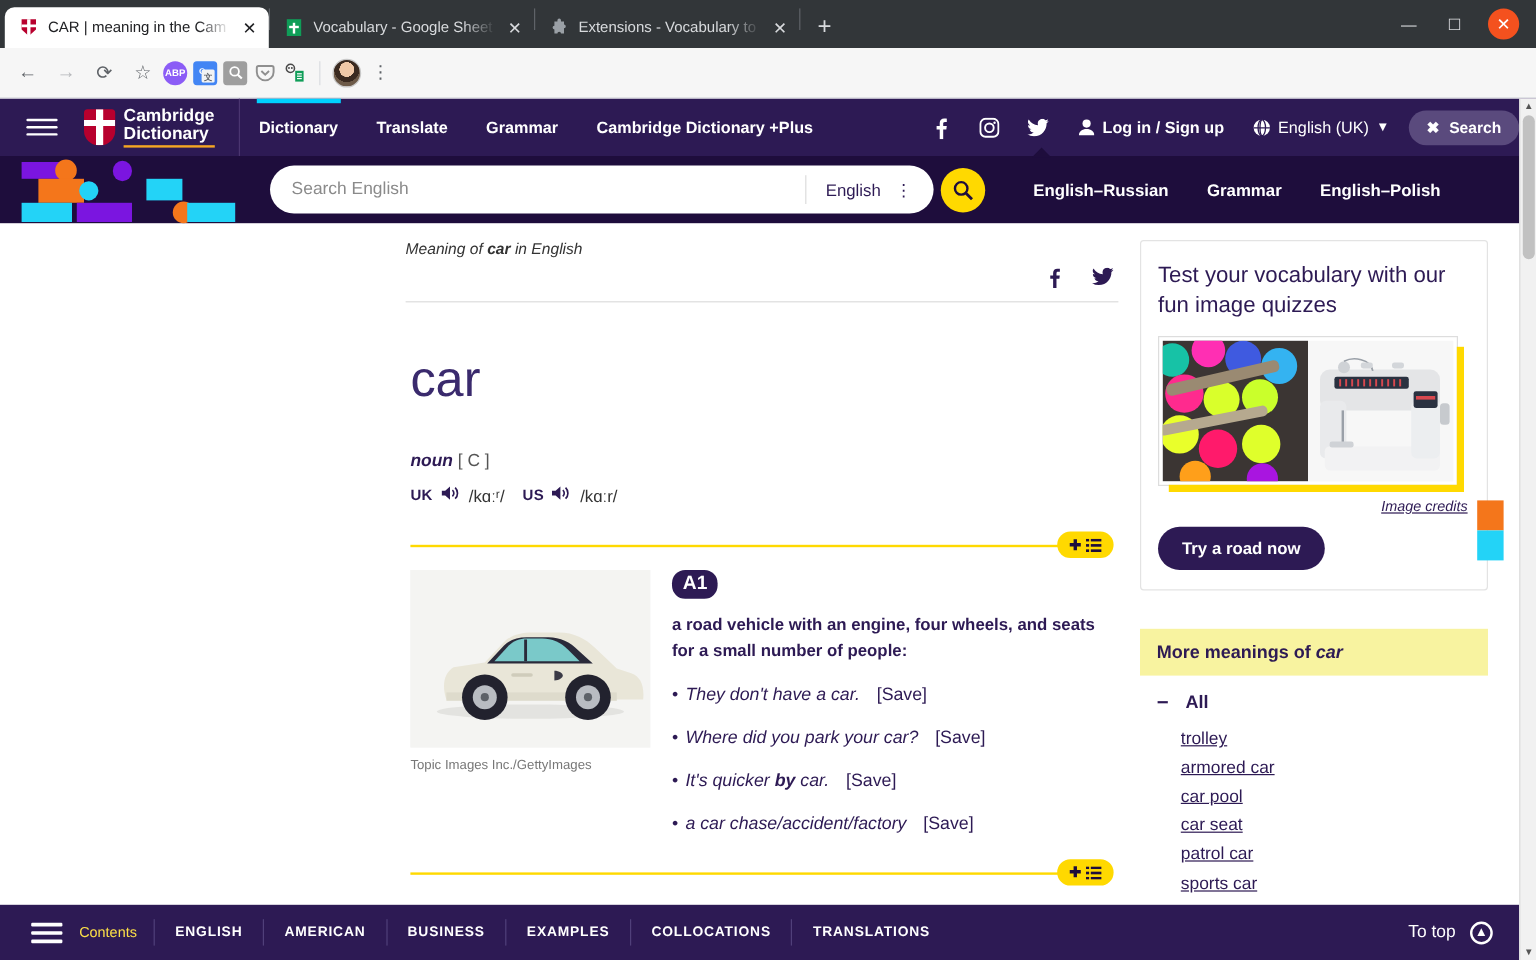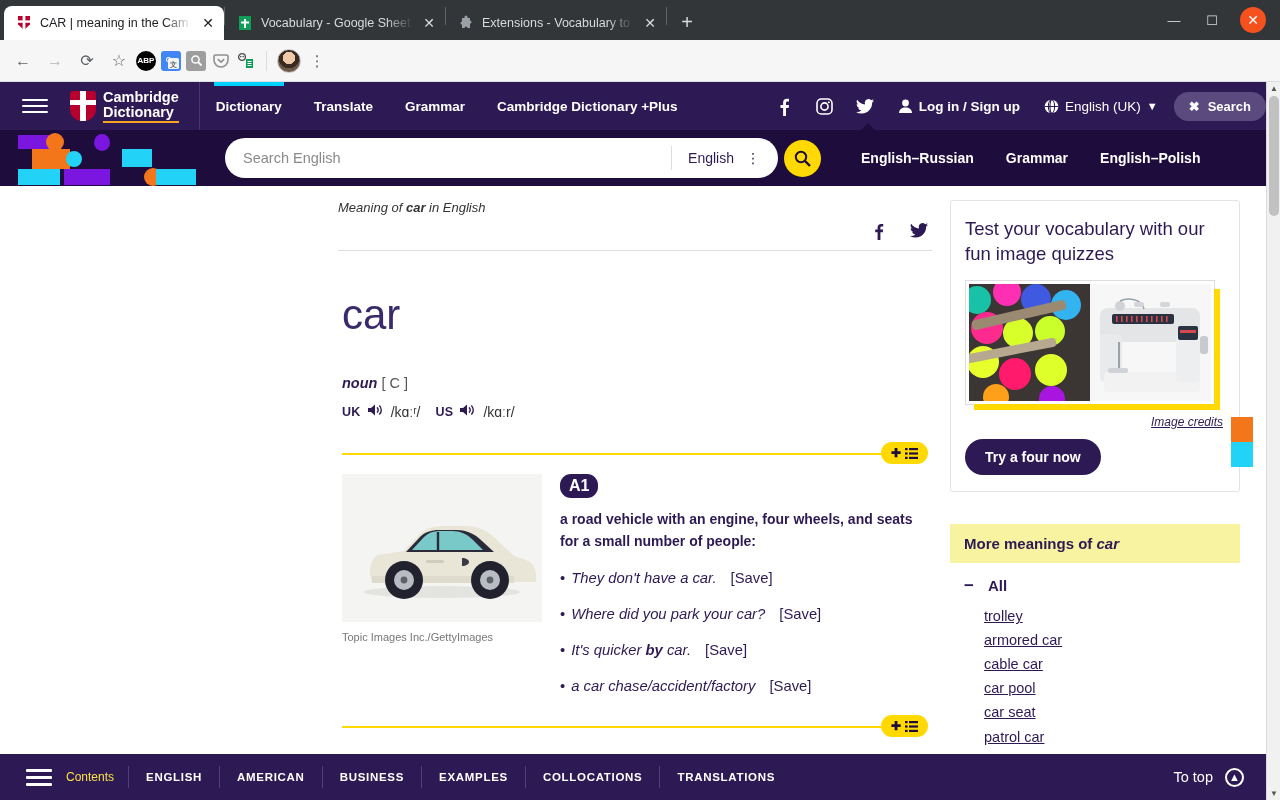--- a/index.html
+++ b/index.html
@@ -396,21 +396,21 @@
 
   <div class="toolbar">
     <span class="tb-icon">←</span>
     <span class="tb-icon" style="color:#b5b7ba;">→</span>
     <span class="tb-icon">⟳</span>
 
 
     <span class="tb-icon">☆</span>
 
     <div class="ext-row">
-      <span class="ext" style="background:#000000;border-radius:50%;">
+      <span class="ext" style="background:#8b5cf6;border-radius:50%;">
         <span>ABP</span>
       </span>
       <span class="ext" style="background:#4285f4;">
         <svg width="16" height="16" viewBox="0 0 16 16">
           <rect x="0" y="0" width="11" height="11" rx="1.5" fill="#4285f4"></rect>
           <text x="5.5" y="8.5" font-size="7" fill="#fff" text-anchor="middle" font-family="Liberation Sans">G</text>
           <rect x="5" y="5" width="11" height="11" rx="1.5" fill="#f1f3f4"></rect>
           <text x="10.5" y="13.5" font-size="7" fill="#5f6368" text-anchor="middle" font-family="Liberation Sans">文</text>
         </svg>
       </span>
@@ -724,38 +724,37 @@
                 <rect x="28" y="58" width="2" height="30" fill="#9aa0a8"></rect>
                 <rect x="18" y="84" width="20" height="5" rx="2" fill="#cfd2d6"></rect>
                 <rect x="110" y="52" width="8" height="18" rx="3" fill="#c7cace"></rect>
                 <rect x="44" y="18" width="10" height="5" rx="2" fill="#d3d6da"></rect>
                 <rect x="70" y="18" width="10" height="5" rx="2" fill="#d3d6da"></rect>
               </svg>
             </div>
           </div>
 
           <div class="credits">Image credits</div>
-          <div class="quizbtn">Try a four now</div>
+          <div class="quizbtn">Try a road now</div>
           <span class="sq-or"></span>
           <span class="sq-cy"></span>
         </div>
 
         <div class="more-h">
           <span>More meanings of </span><em>car</em>
         </div>
 
         <div class="more-all">
           <span class="minus">−</span>
           <span>All</span>
         </div>
 
         <div class="more-list">
           <a href="#">trolley</a>
           <a href="#">armored car</a>
-          <a href="#">cable car</a>
           <a href="#">car pool</a>
           <a href="#">car seat</a>
           <a href="#">patrol car</a>
           <a href="#">sports car</a>
         </div>
         <div class="see-all">See all meanings</div>
       </div>
     </div>
 
     <div class="botbar">

